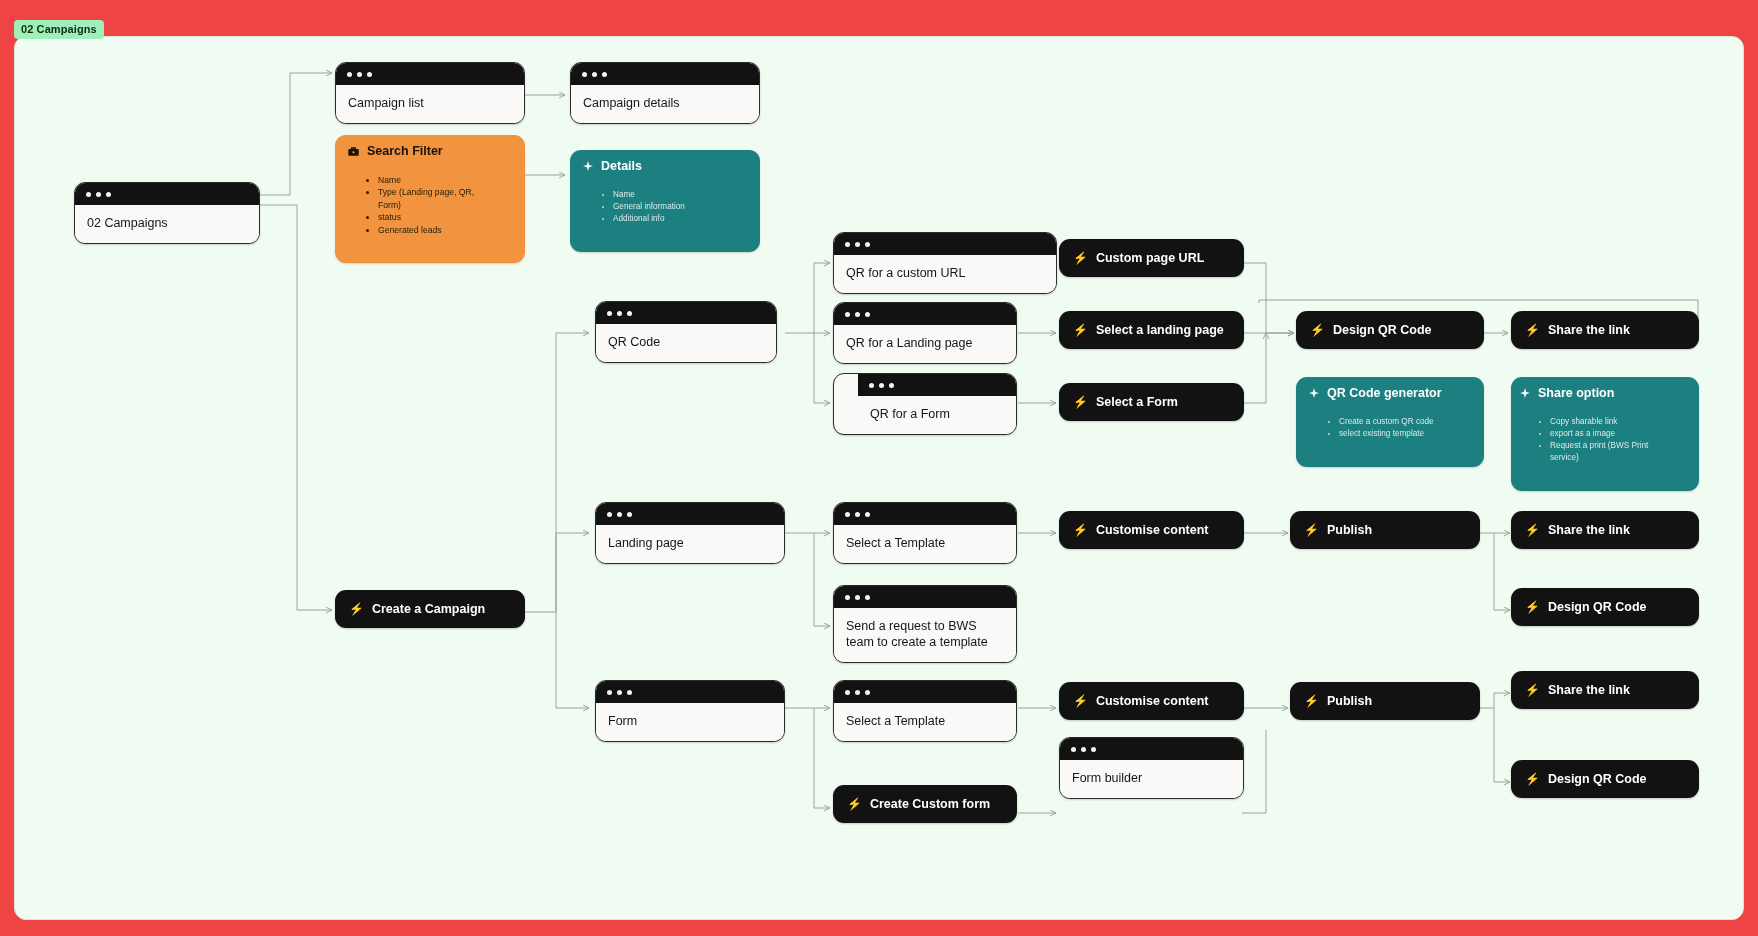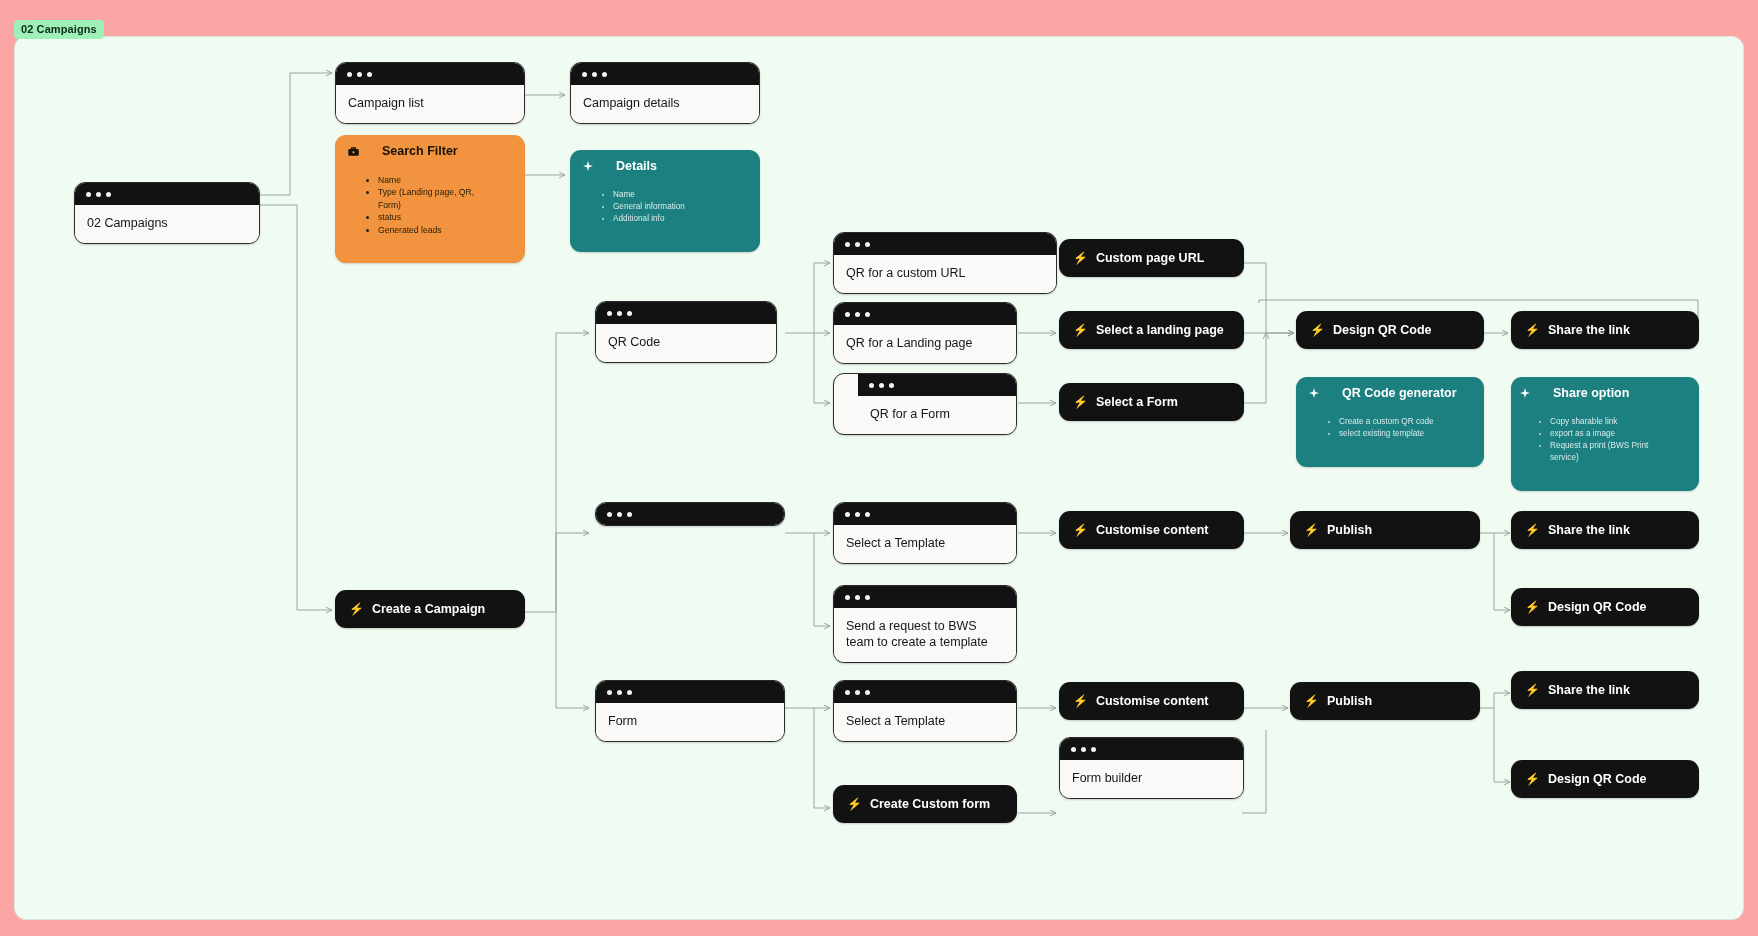--- a/index.html
+++ b/index.html
@@ -5,21 +5,21 @@
   * { box-sizing: border-box; }
   html, body {
     margin: 0; padding: 0;
     background: #ffffff;
     font-family: "Liberation Sans", sans-serif;
   }
   #stage {
     position: relative;
     width: 1758px;
     height: 936px;
-    background: #fca5a5;
+    background: #ef4444;
     overflow: hidden;
   }
   
   #frame {
     position: absolute;
     left: 14px; top: 36px;
     width: 1730px; height: 884px;
     background: #f0fbf2;
     border: 1px solid #d7e8da;
     border-radius: 12px;
@@ -111,21 +111,21 @@
     background: #f1933f;
     color: #171309;
   }
   .note.teal {
     background: #1c7f80;
     color: #ffffff;
   }
   .note-head {
     display: flex;
     align-items: center;
-    gap: 22px;
+    gap: 7px;
     font-size: 12.5px;
     font-weight: 700;
     margin-bottom: 5px;
   }
   .note ul {
     margin: 16px;
     padding-left: 15px;
     list-style: disc;
   }
   .note.orange ul { color: #2a2107; }
@@ -366,20 +366,21 @@
       <li>Request a print (BWS Print service)</li>
     </ul>
   </div>
 
   <div class="node win" style="left:595px; top:502px; width:190px;">
     <div class="win-bar">
       <span class="dot"></span>
       <span class="dot"></span>
       <span class="dot"></span>
     </div>
+    <div class="win-body">Landing page</div>
   </div>
 
   <div class="node win" style="left:833px; top:502px; width:184px;">
     <div class="win-bar">
       <span class="dot"></span>
       <span class="dot"></span>
       <span class="dot"></span>
     </div>
     <div class="win-body">Select a Template</div>
   </div>

